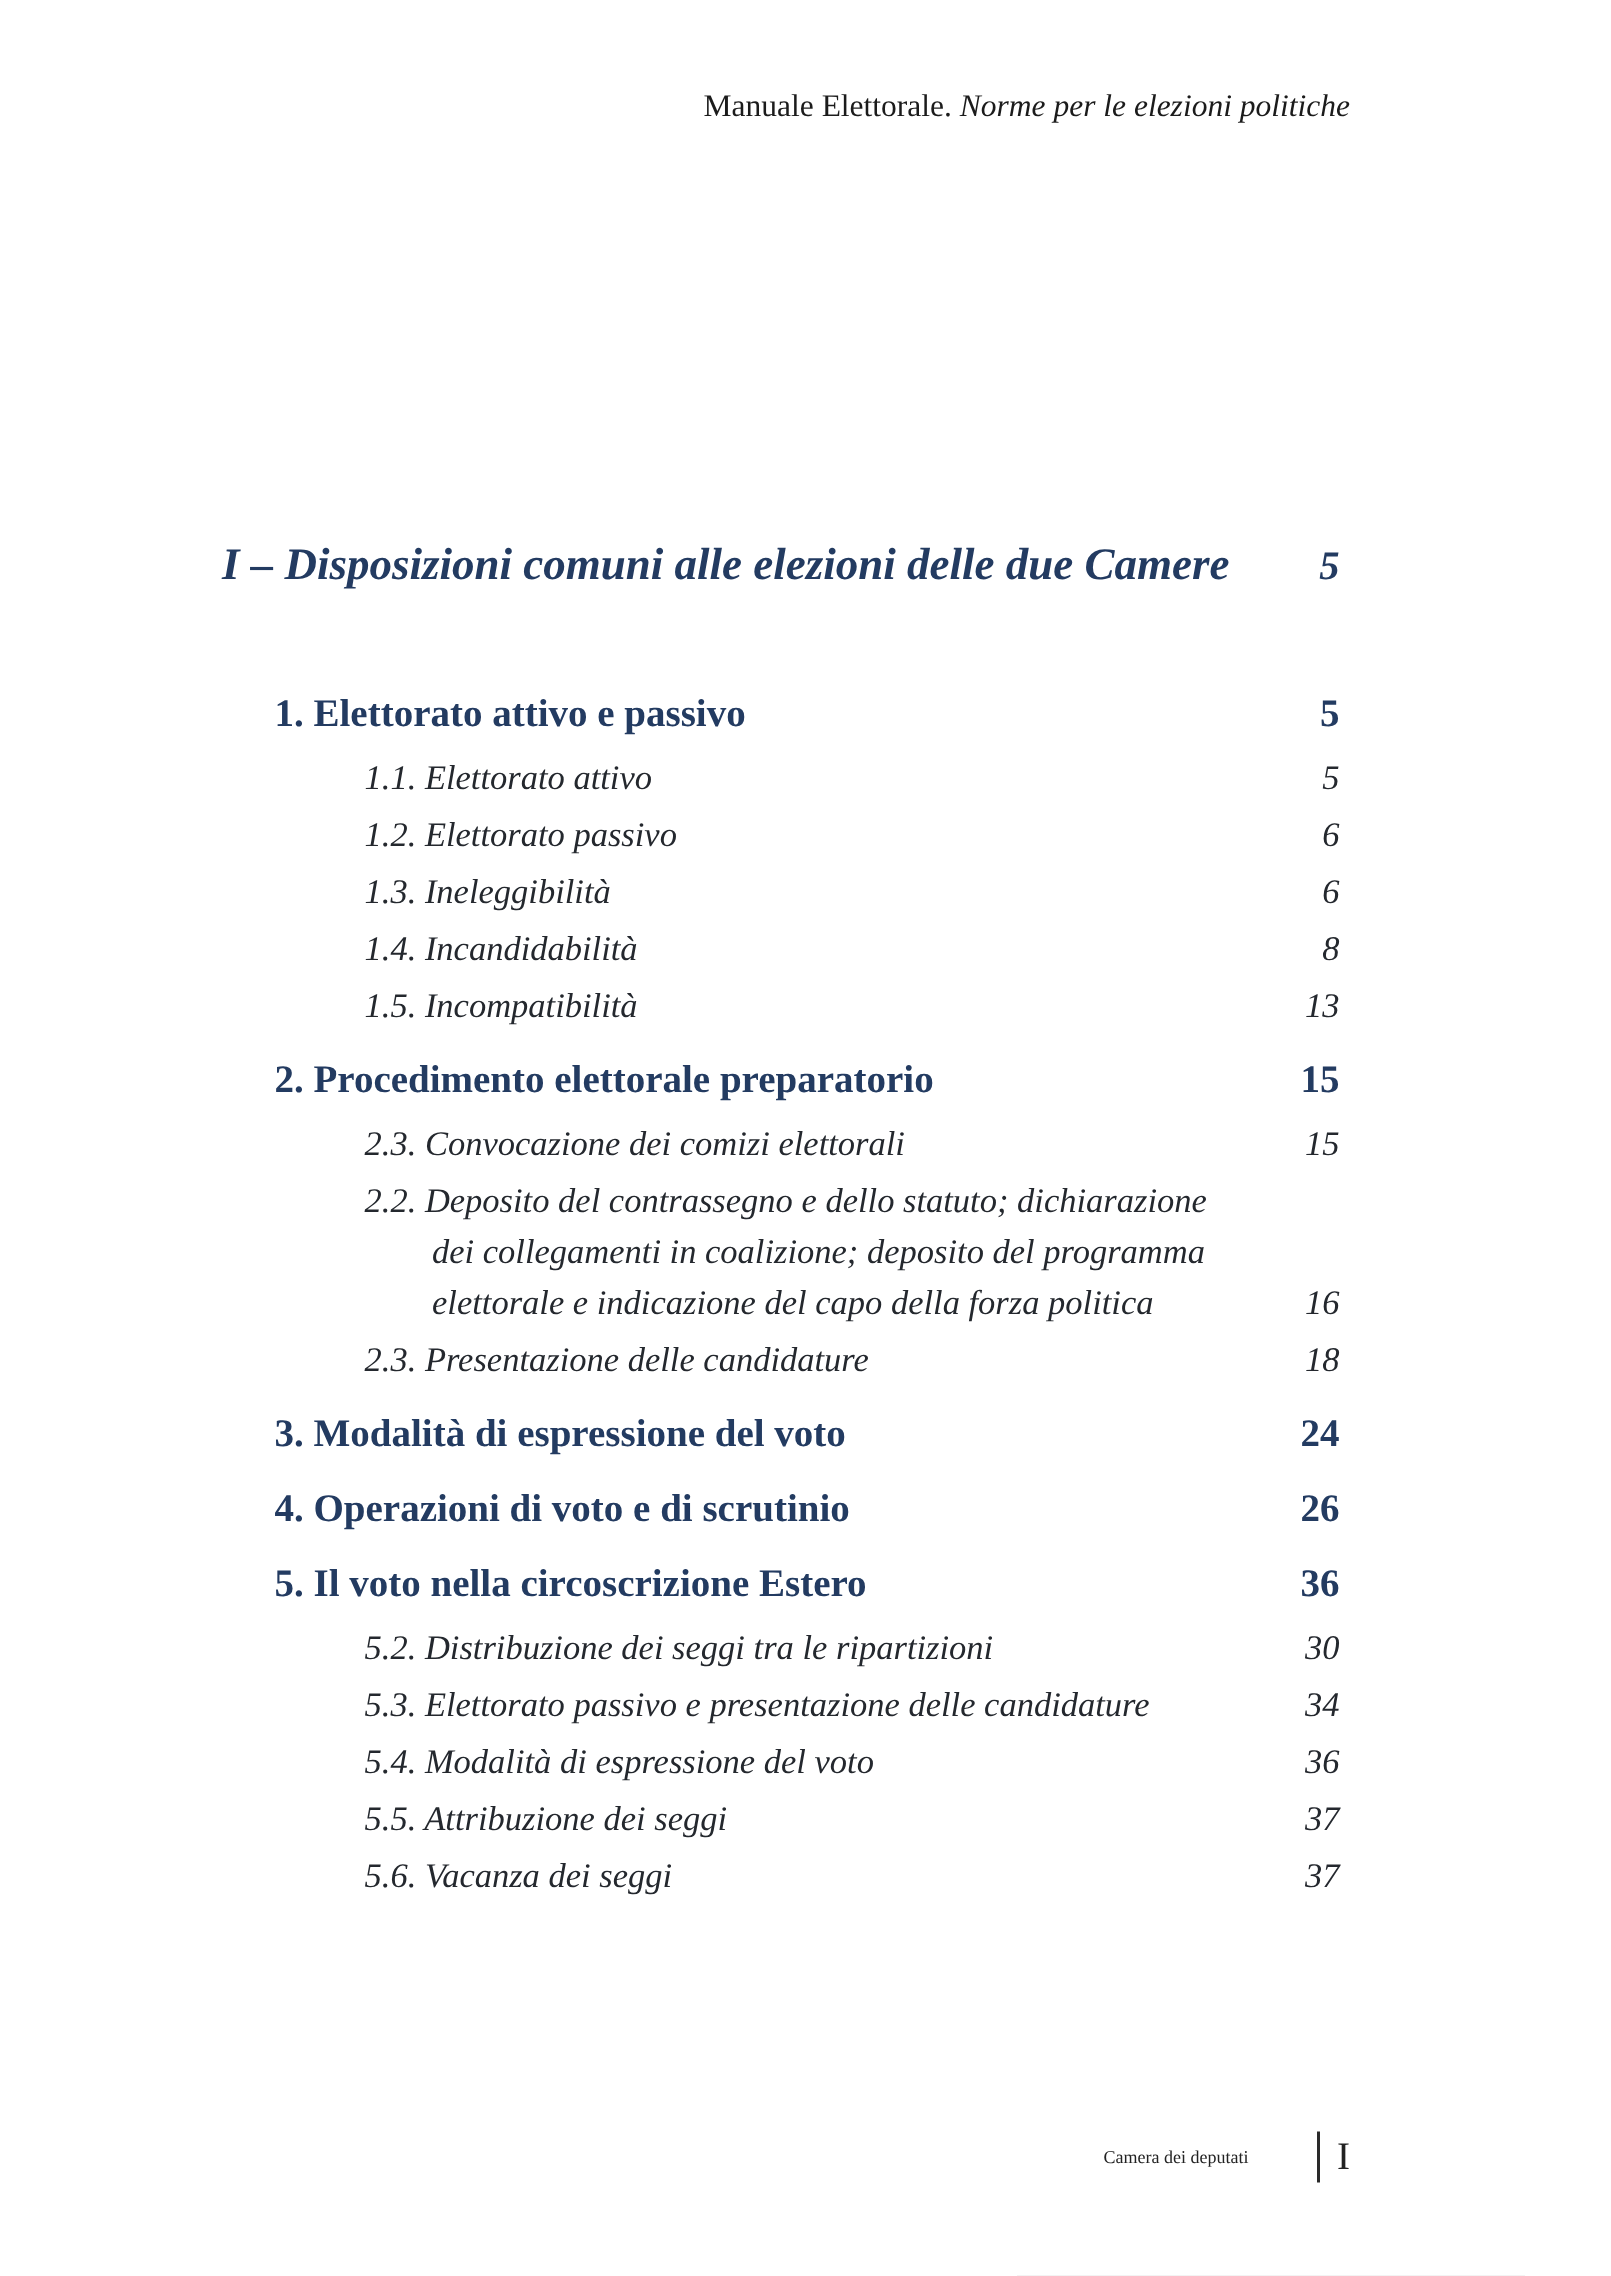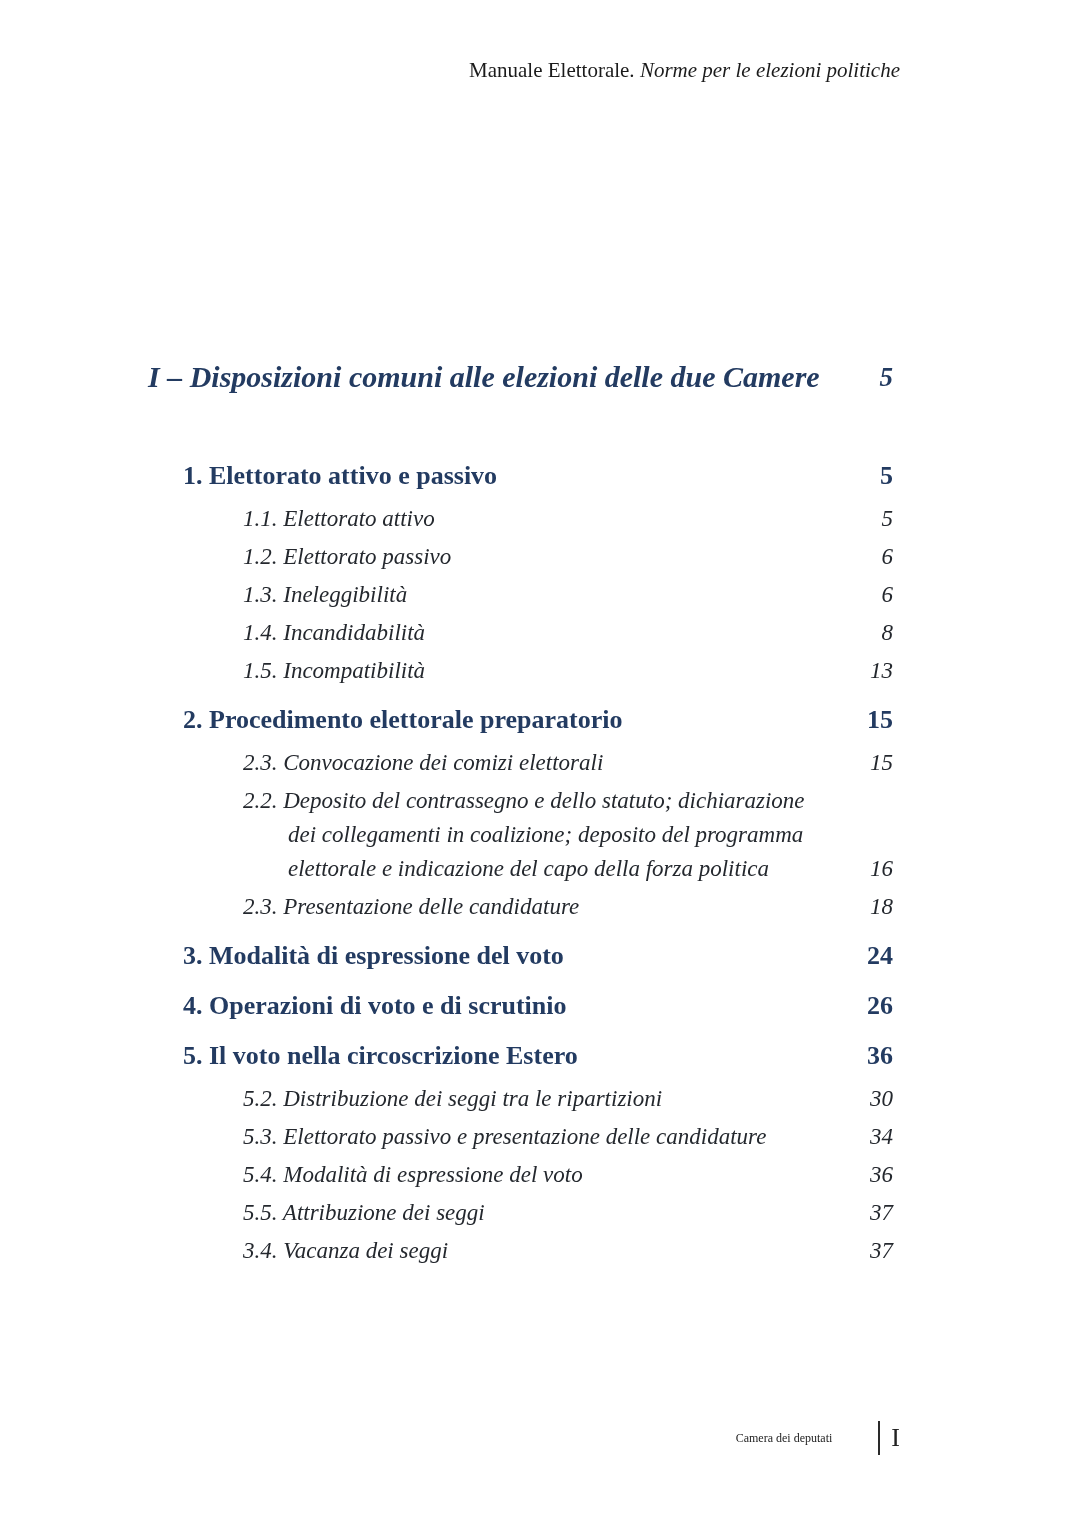--- a/index.html
+++ b/index.html
@@ -213,21 +213,21 @@
         </div>
         <div class="toc-row lvl2">
           <span class="toc-label">5.4. Modalità di espressione del voto</span>
           <span class="toc-page">36</span>
         </div>
         <div class="toc-row lvl2">
           <span class="toc-label">5.5. Attribuzione dei seggi</span>
           <span class="toc-page">37</span>
         </div>
         <div class="toc-row lvl2">
-          <span class="toc-label">3.4. Vacanza dei seggi</span>
+          <span class="toc-label">5.6. Vacanza dei seggi</span>
           <span class="toc-page">37</span>
         </div>
       </div>
   </div>
 
   <div class="footer">
     <span class="footer-publisher">Camera dei deputati</span>
     <span class="footer-bar"></span>
     <span class="footer-page">I</span>
   </div>

